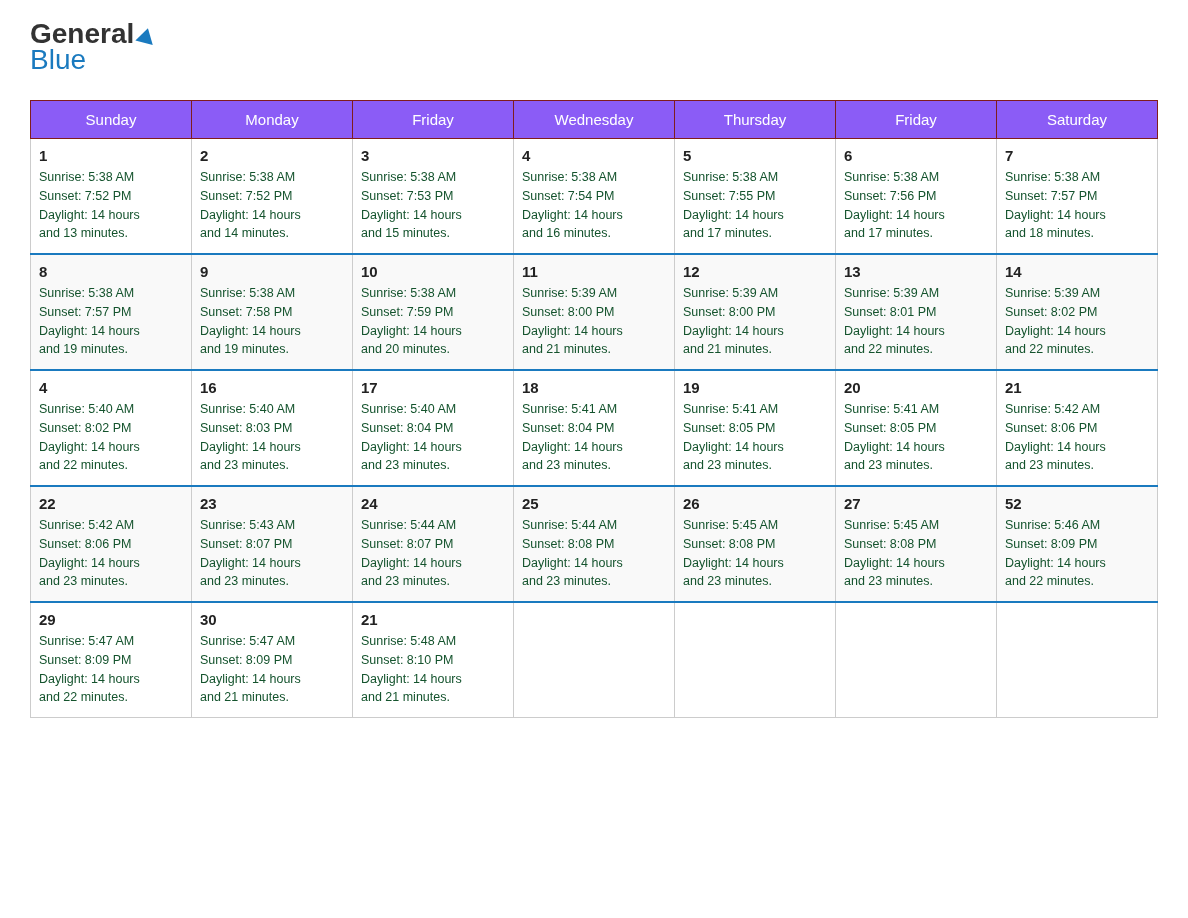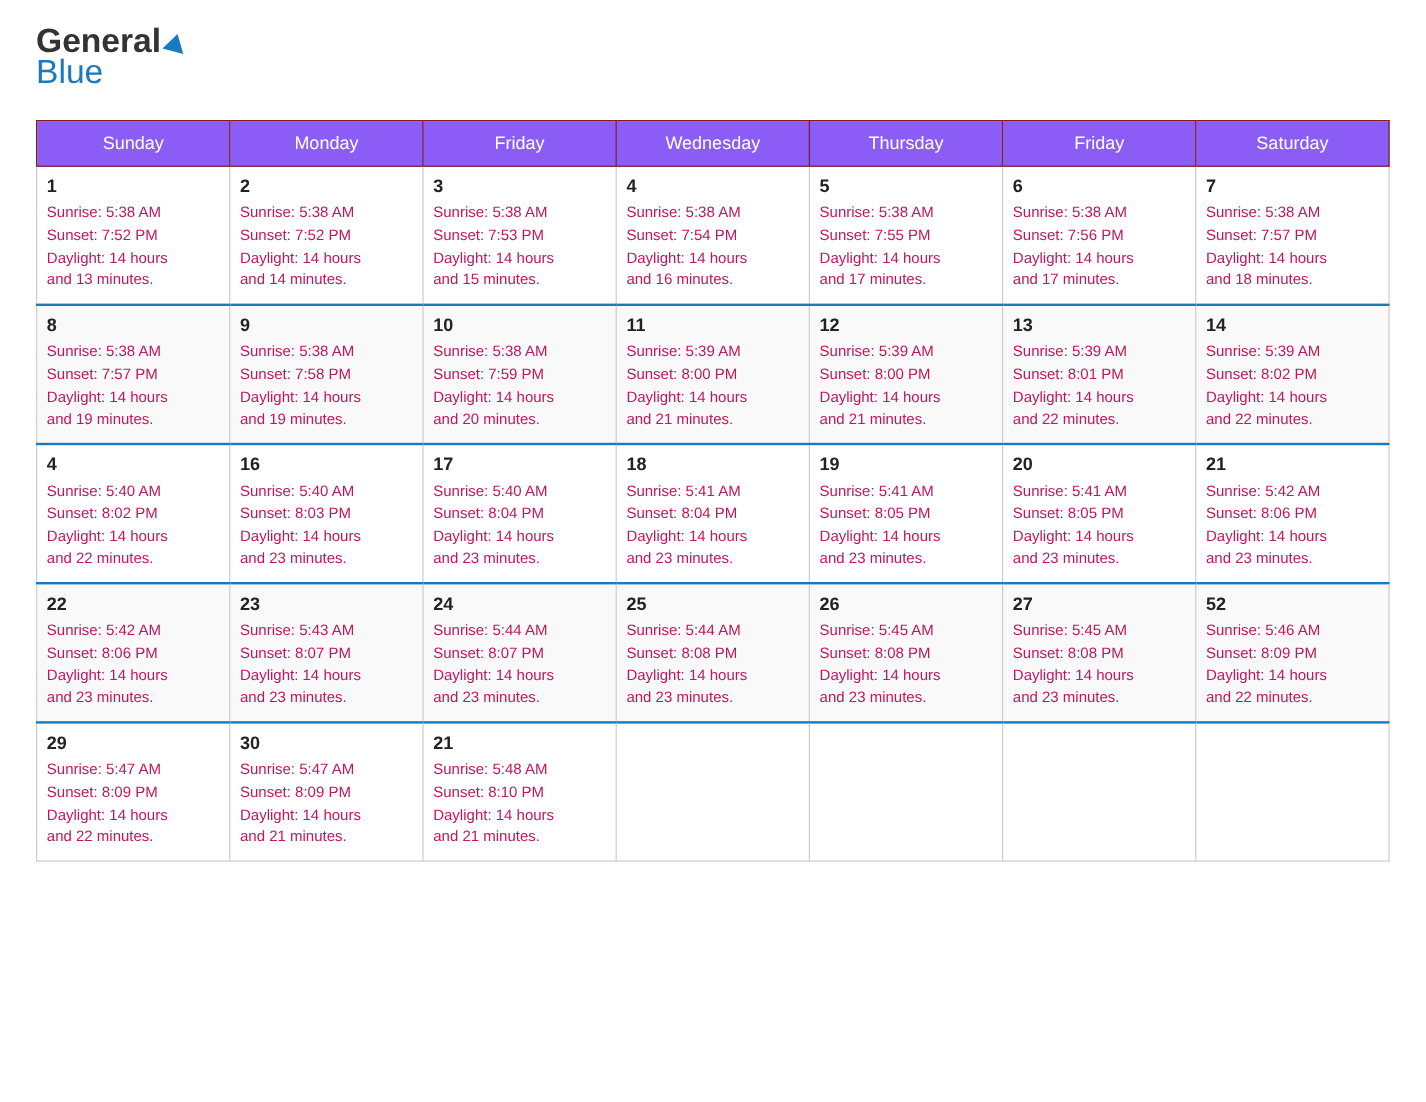--- a/index.html
+++ b/index.html
@@ -77,21 +77,21 @@
     }
     .day-num {
       font-size: 15px;
       font-weight: bold;
       color: #222;
       display: block;
       margin-bottom: 4px;
     }
     .day-info {
       font-size: 12.5px;
-      color: #be185d;
+      color: #14532d;
       line-height: 1.5;
     }
     .empty-cell {
       background: #fff !important;
     }
     .row-divider td {
       border-top: 2px solid #1a7abf;
     }
   </style>
 </head>

